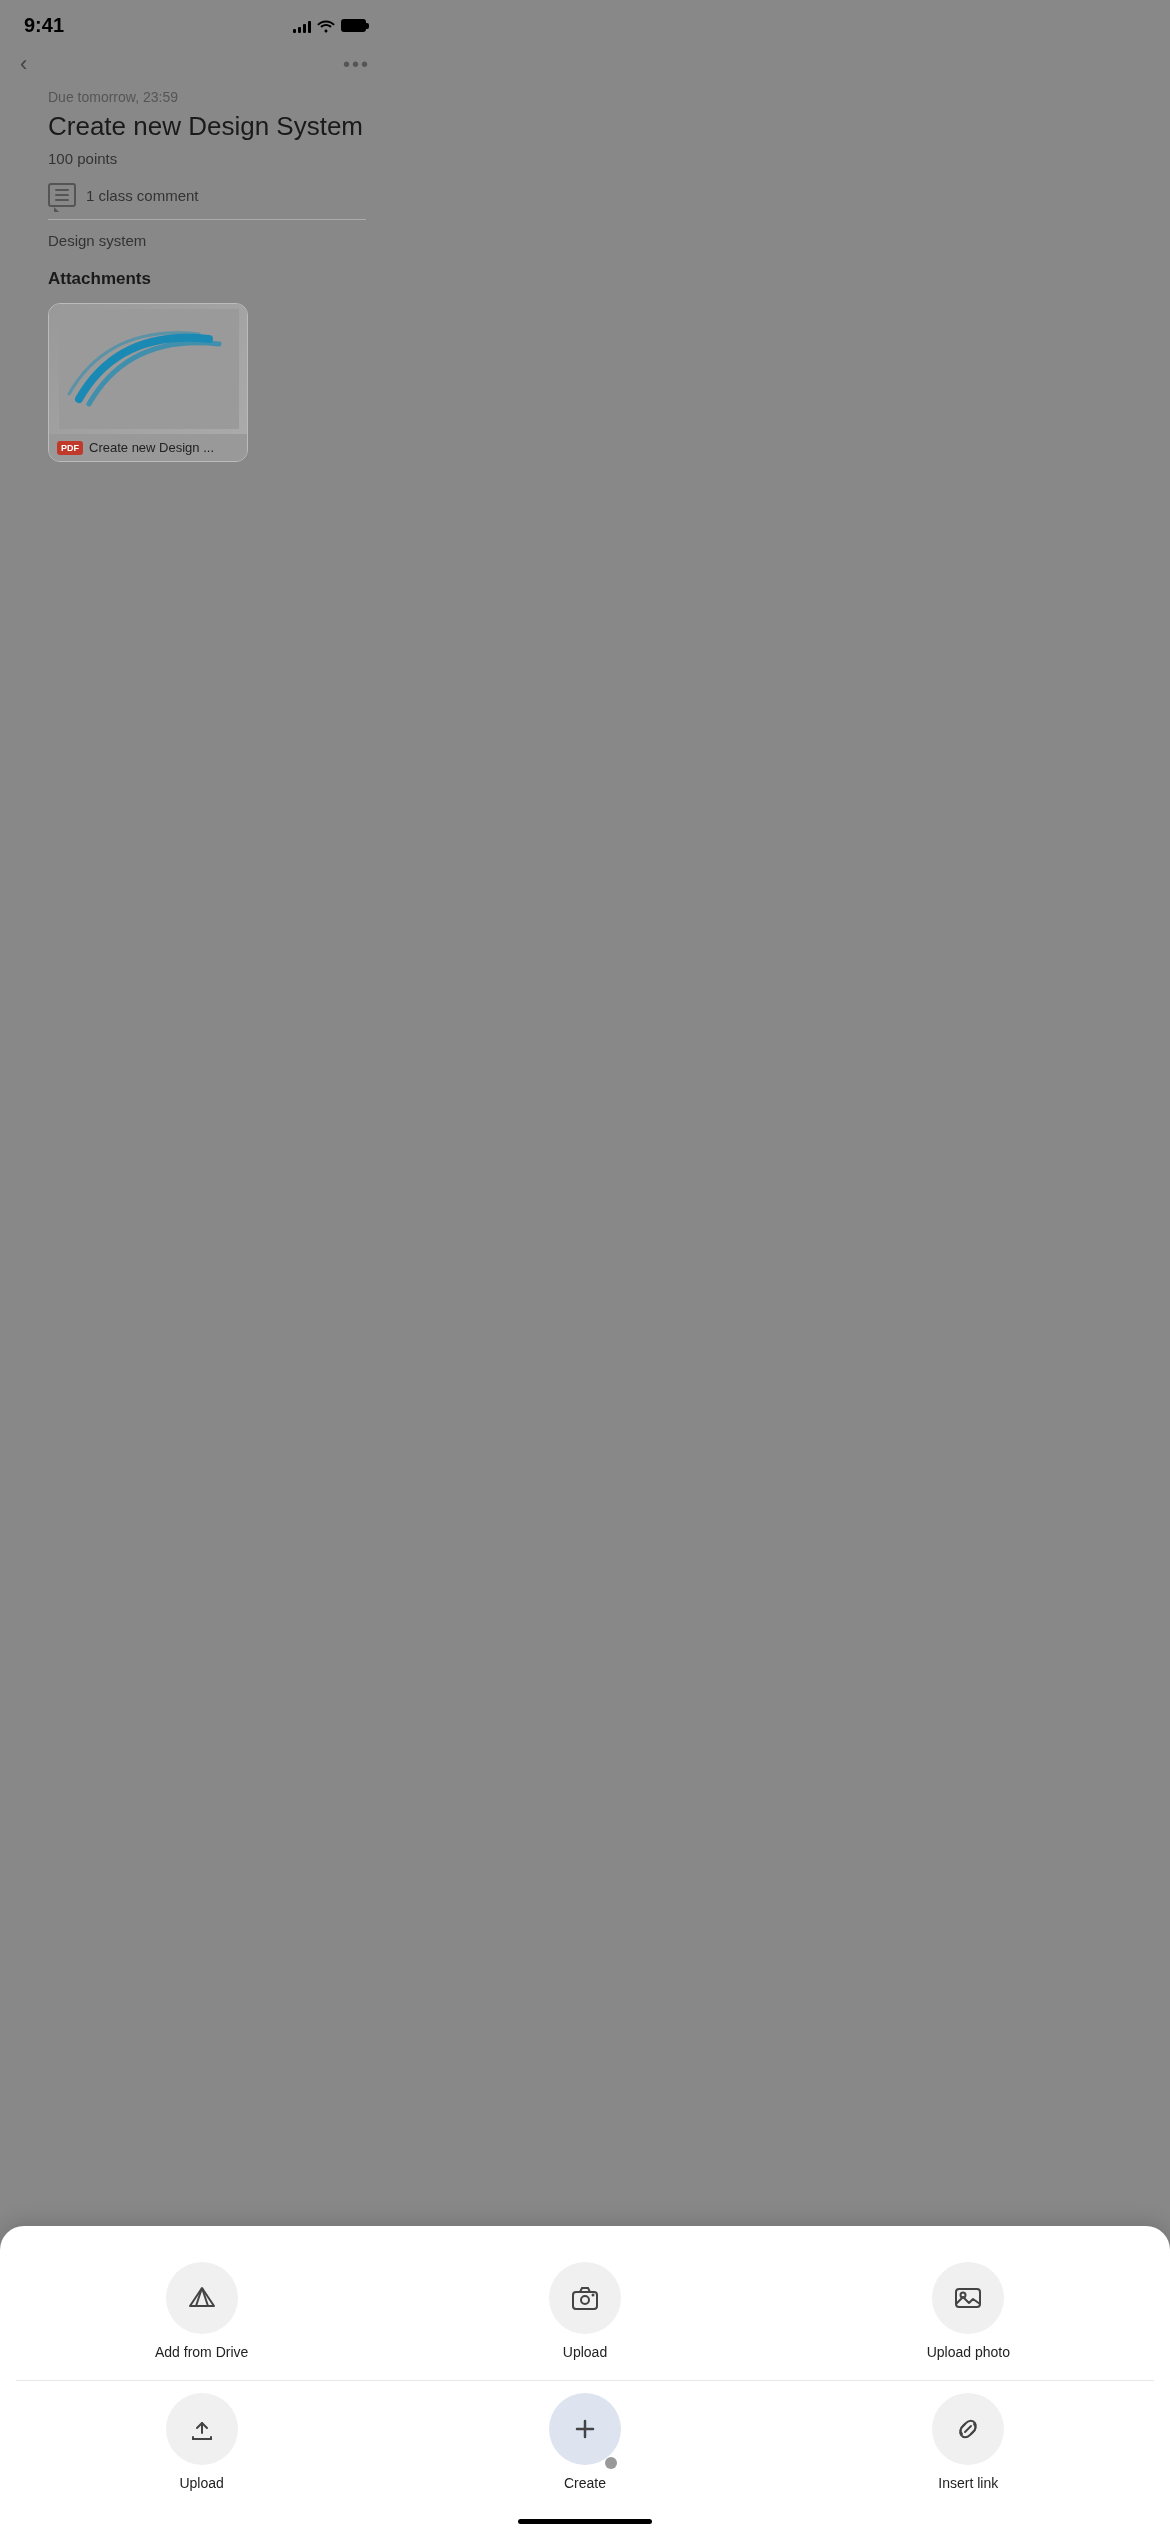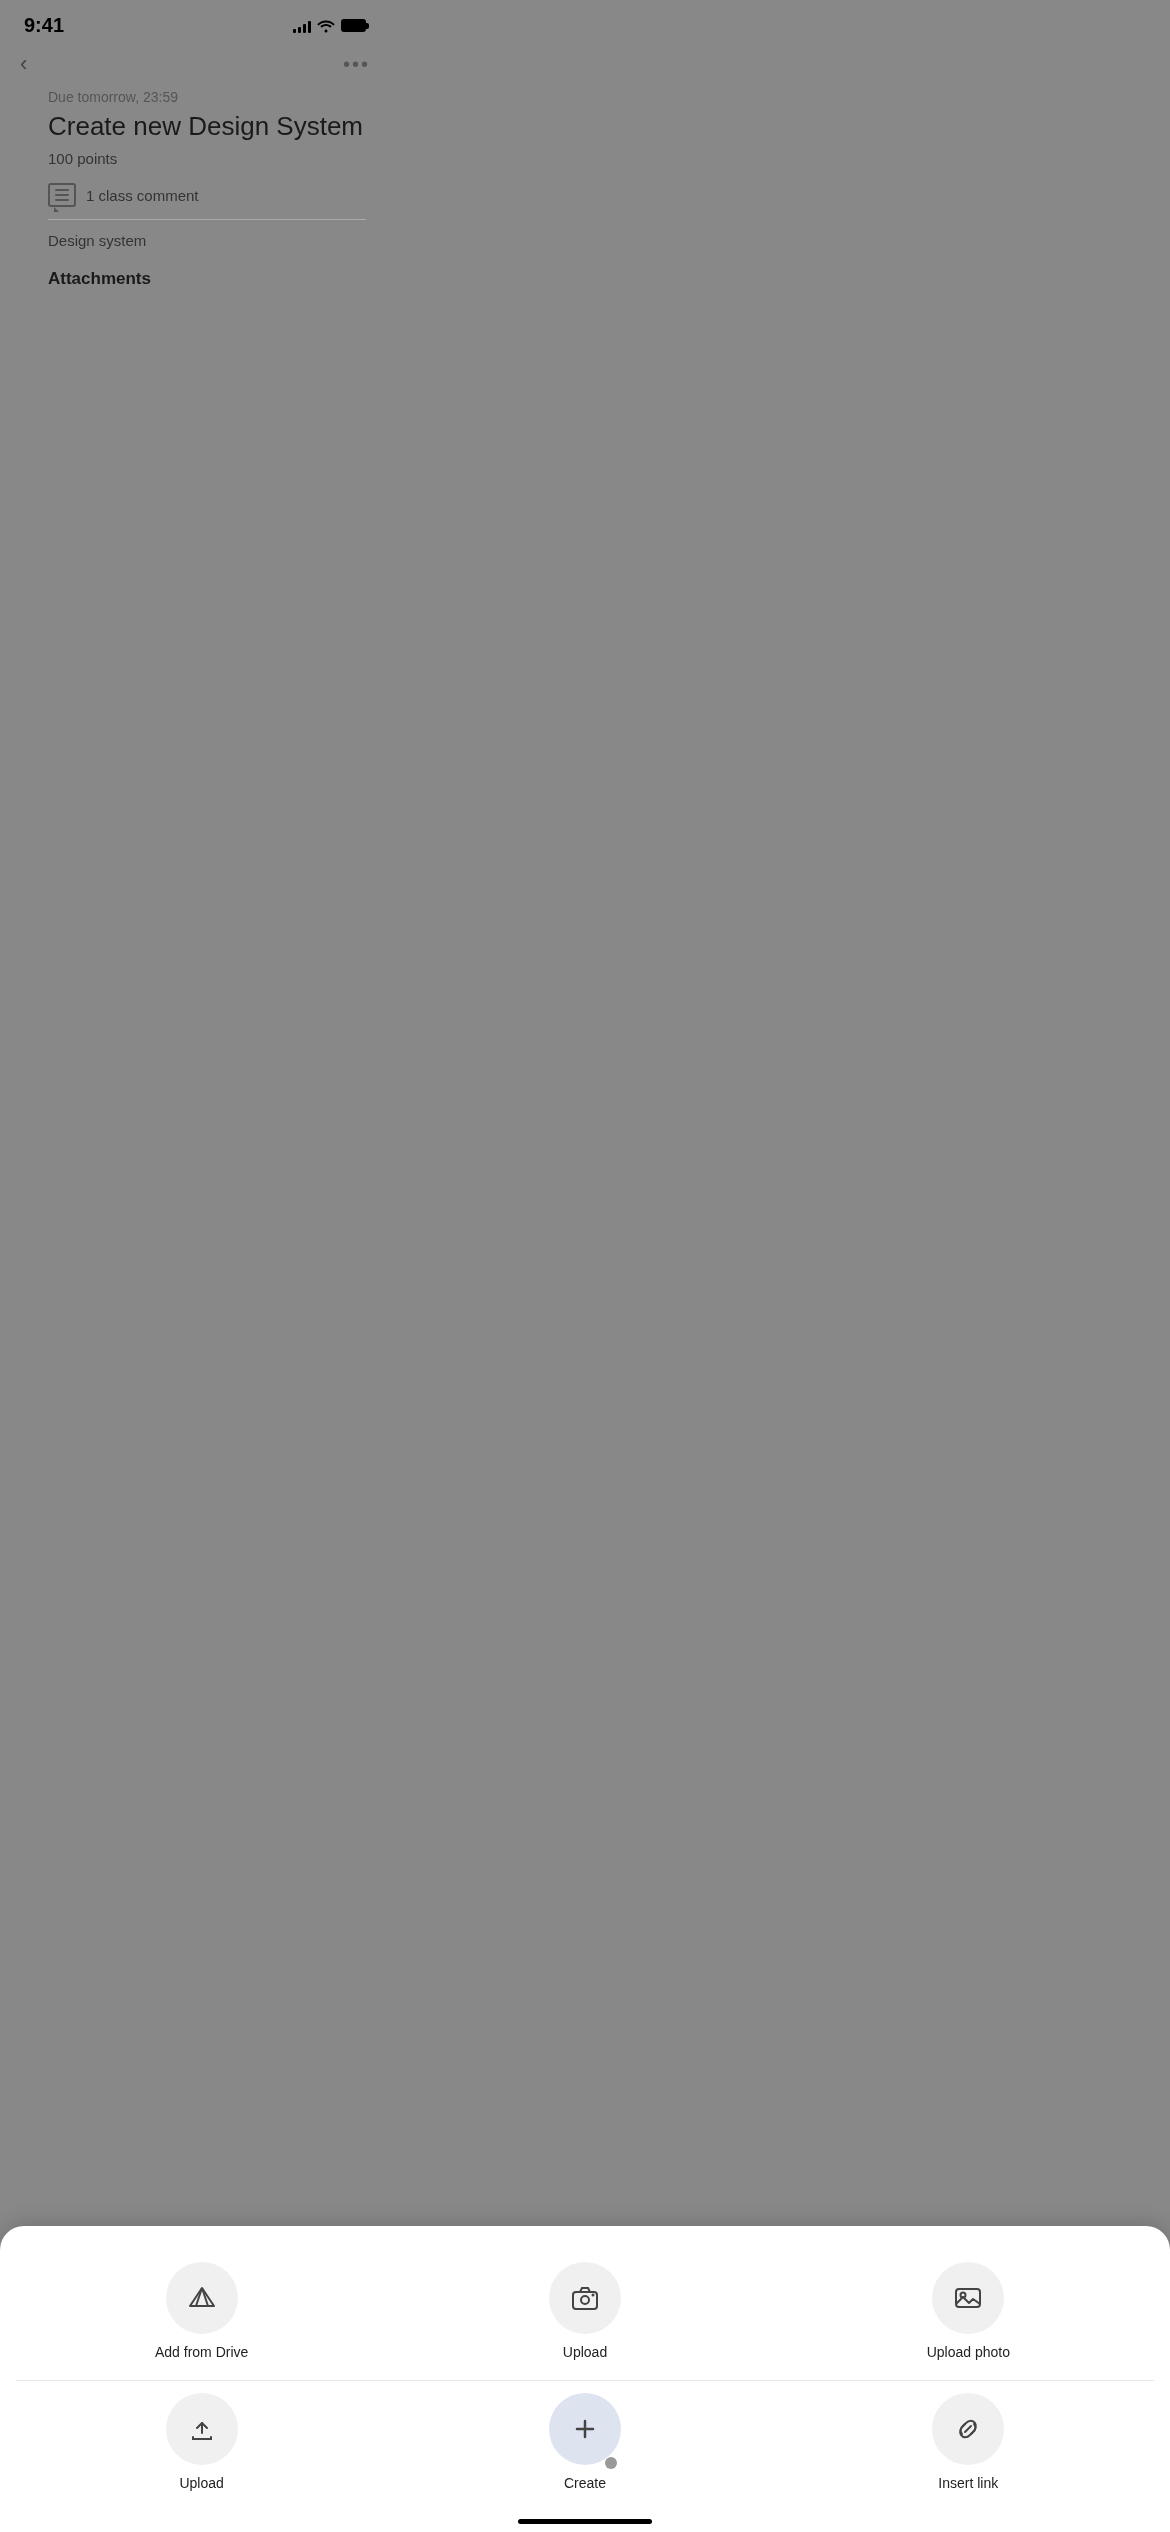--- a/index.html
+++ b/index.html
@@ -328,20 +328,34 @@
     </div>
     <span class="comment-text">1 class comment</span>
   </div>
 
   <div class="divider"></div>
 
   <div class="description">Design system</div>
 
   <div class="attachments-title">Attachments</div>
 
+  <div class="attachment-card">
+    <div class="attachment-preview">
+      <svg width="180" height="120" viewBox="0 0 180 120" fill="none" xmlns="http://www.w3.org/2000/svg">
+        <rect width="180" height="120" fill="#9a9a9a"></rect>
+        <path d="M20 90 Q60 20, 150 30" stroke="#1a8ab5" stroke-width="8" fill="none" stroke-linecap="round"></path>
+        <path d="M30 95 Q70 25, 160 35" stroke="#1a8ab5" stroke-width="5" fill="none" stroke-linecap="round" opacity="0.7"></path>
+        <path d="M10 85 Q50 15, 140 25" stroke="#1a8ab5" stroke-width="3" fill="none" stroke-linecap="round" opacity="0.5"></path>
+      </svg>
+    </div>
+    <div class="attachment-filename">
+      <span class="pdf-badge">PDF</span>
+      <span class="filename-text">Create new Design ...</span>
+    </div>
+  </div>
 </div>
 
 <div class="bottom-sheet">
   <div class="sheet-grid">
 
     <div class="sheet-item">
       <div class="sheet-item-circle">
         <svg class="icon-svg" viewBox="0 0 28 28" fill="none">
           <polygon points="14,4 26,22 2,22" stroke="#444" stroke-width="2" fill="none" stroke-linejoin="round"></polygon>
           <line x1="14" y1="4" x2="8" y2="22" stroke="#444" stroke-width="2"></line>

